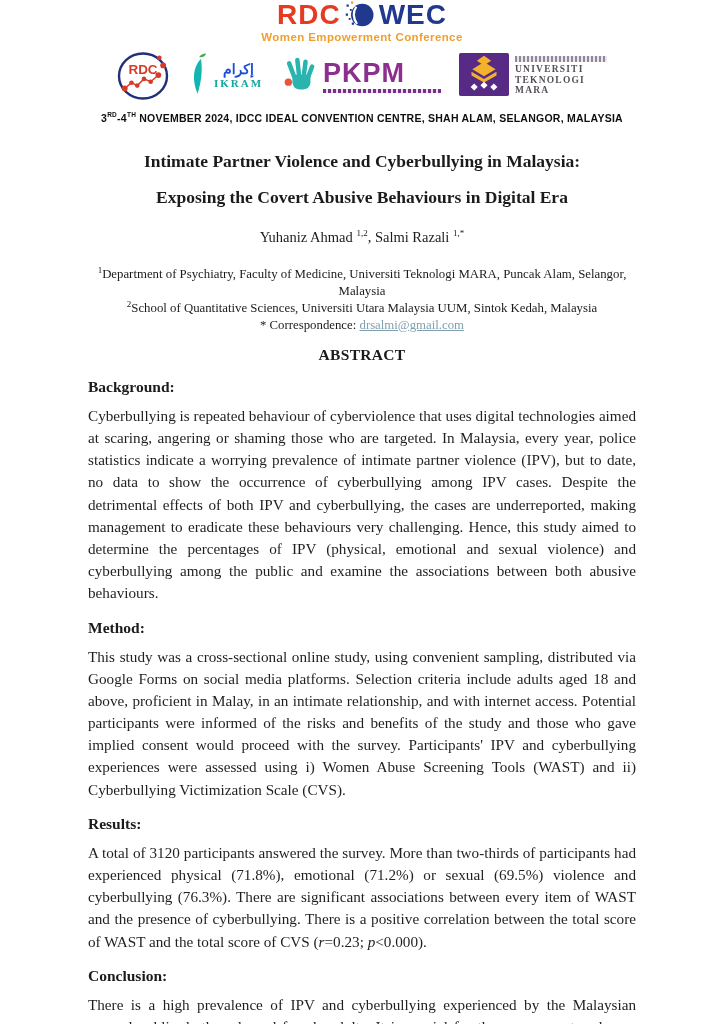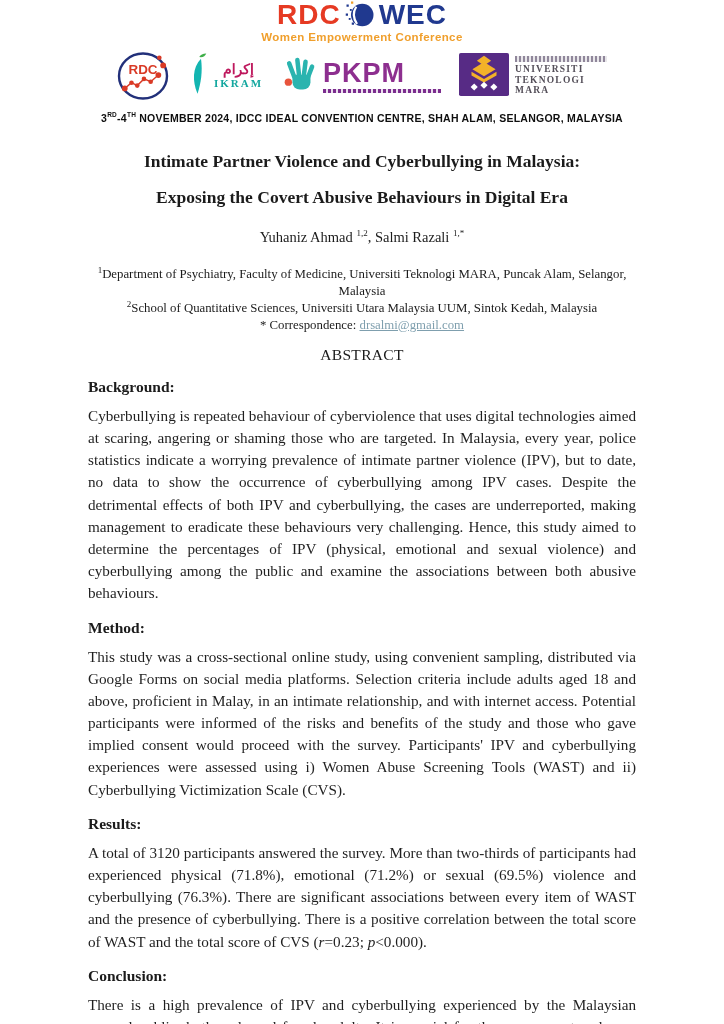--- a/index.html
+++ b/index.html
@@ -27,21 +27,21 @@
     font-family: "Liberation Sans", sans-serif;
     font-weight: bold; font-size: 11.5px; color: #f09f2c;
     margin-top: 1px; letter-spacing: 0.4px;
   }
   .logos-row {
     display: flex; align-items: center; justify-content: center;
     gap: 18px; margin-top: 7px; height: 52px;
   }
   .logo-item { display: flex; align-items: center; gap: 6px; }
   .ikram-textcol { display: flex; flex-direction: column; align-items: center; line-height: 1; }
-  .ikram-arabic { color: #be185d; font-size: 14px; font-weight: bold; }
+  .ikram-arabic { color: #1d4ed8; font-size: 14px; font-weight: bold; }
   .ikram-latin { color: #13a79f; font-weight: bold; font-size: 11px; letter-spacing: 2px; margin-top: 1px; }
   .pkpm-textcol { display: flex; flex-direction: column; align-items: flex-start; }
   .pkpm-word {
     font-family: "Liberation Sans", sans-serif; font-weight: 800;
     font-size: 27px; color: #8d2f8f; line-height: 1; letter-spacing: 1px; text-align: center;
   }
   .pkpm-strip {
     width: 118px; height: 4px; margin-top: 2px;
     background: repeating-linear-gradient(90deg, #7b2d8e 0 3px, rgba(123,45,142,0.15) 3px 5px);
   }
@@ -62,21 +62,21 @@
   
   .content { width: 548px; margin: 0 auto; }
   .title { text-align: center; font-weight: bold; font-size: 17.5px; line-height: 1.2; }
   .title-l1 { margin-top: 27px; }
   .title-l2 { margin-top: 15px; }
   .authors { text-align: center; font-size: 14.5px; margin-top: 20px; }
   .authors sup, .affil sup { font-size: 9px; }
   .affil-block { margin-top: 20px; }
   .affil { text-align: center; font-size: 12.8px; line-height: 1.27; }
   .email-link { color: #7f9fae; text-decoration: underline; cursor: pointer; }
-  .abstract-h { text-align: center; font-weight: normal; font-size: 15.5px; margin-top: 13px; letter-spacing: 0.3px; }
+  .abstract-h { text-align: center; font-weight: bold; font-size: 15.5px; margin-top: 13px; letter-spacing: 0.3px; }
   .sec-h { font-weight: bold; font-size: 15.5px; margin-top: 14px; }
   .para {
     font-size: 15.2px; line-height: 1.46; text-align: justify;
     margin: 9px 0 0 0; color: #1f1f1f;
   }
 </style>
 </head>
 <body>
 
 <div class="page">

